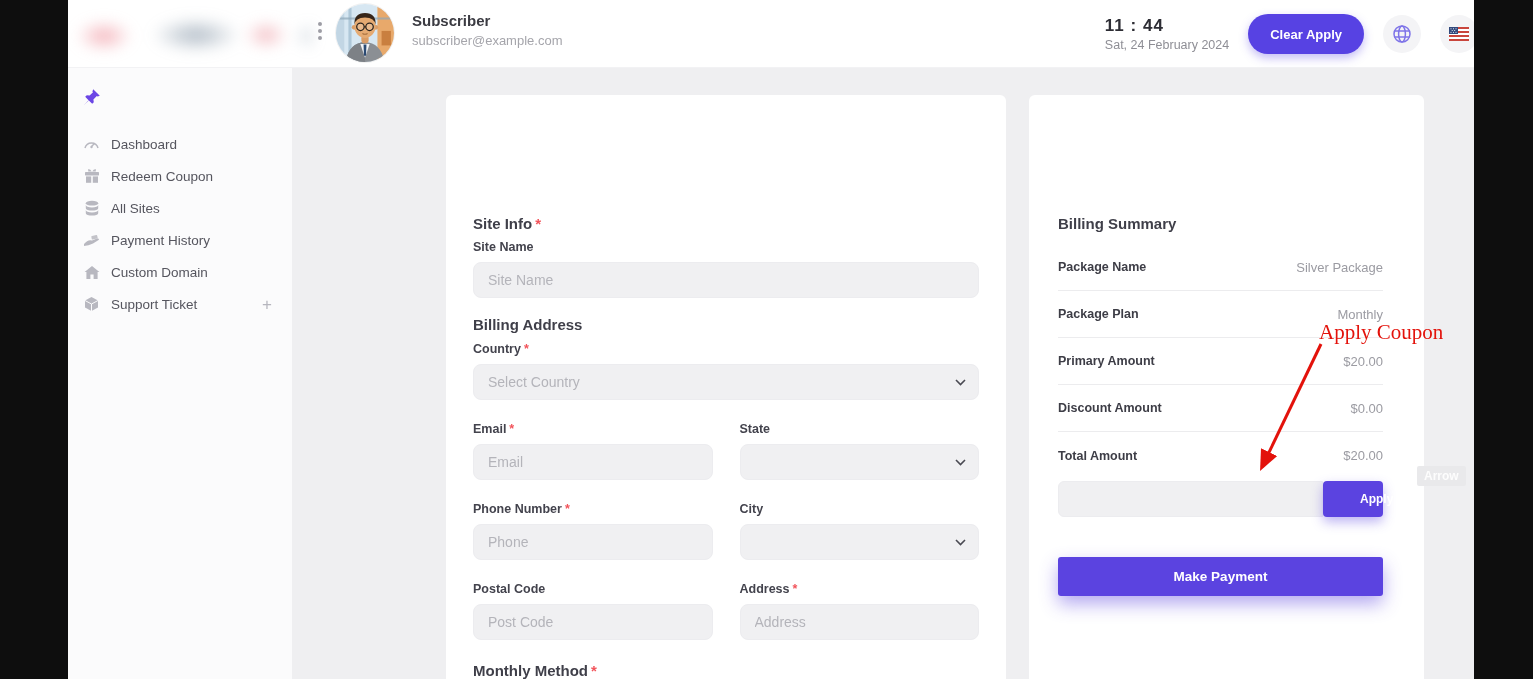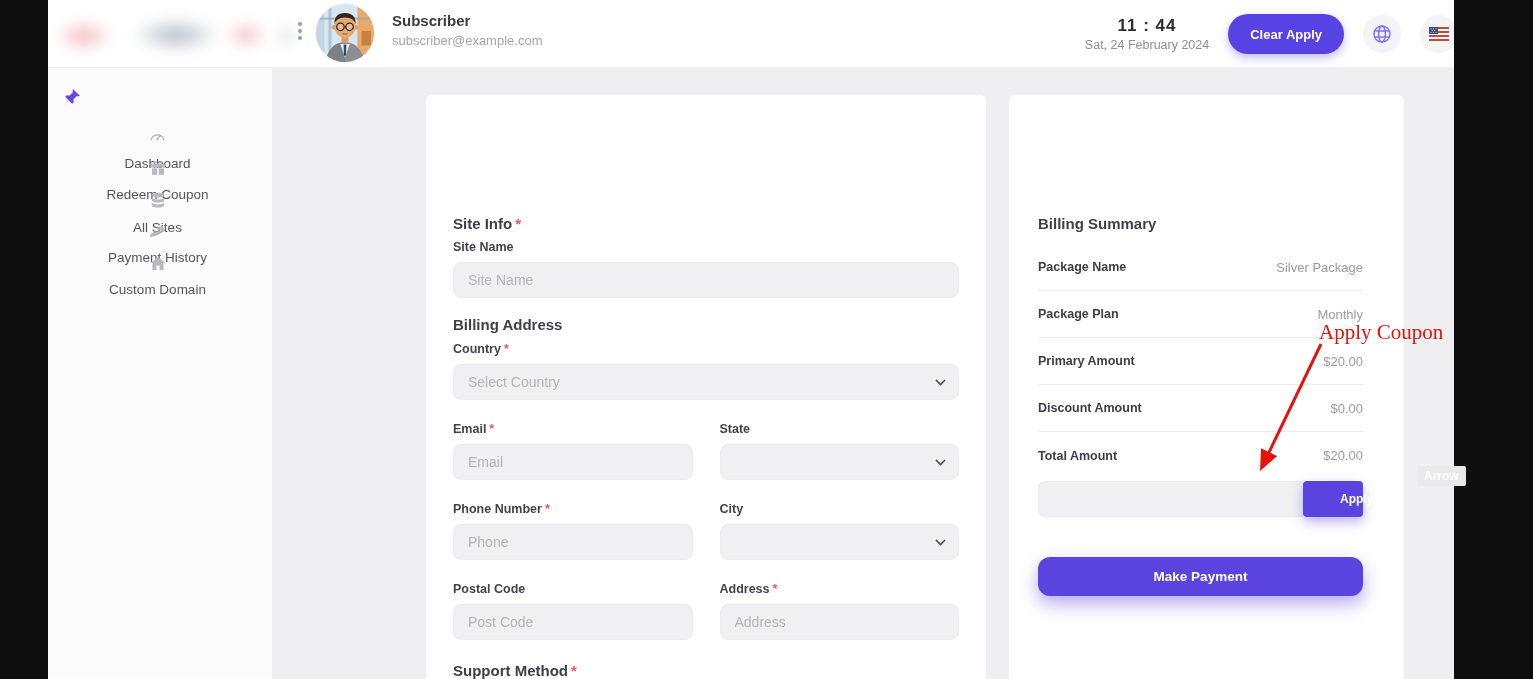--- a/index.html
+++ b/index.html
@@ -1,46 +1,46 @@
 <!DOCTYPE html>
 <html><head>
 <meta charset="utf-8">
 <style>
   * { margin:0; padding:0; box-sizing:border-box; }
   body { background:#000; font-family:"Liberation Sans", sans-serif; }
   .stage { position:relative; width:1533px; height:679px; background:#0e0e0e; overflow:hidden; }
-  .app { position:absolute; left:48px; top:0; width:1406px; height:679px; background:#efeff1; overflow:hidden; }
+  .app { position:absolute; left:68px; top:0; width:1406px; height:679px; background:#efeff1; overflow:hidden; }
 
   
   .topbar { position:relative; height:68px; background:#ffffff; border-bottom:1px solid #f2f2f4; }
   .logo-blur { position:absolute; left:8px; top:10px; width:236px; height:48px; border-radius:6px;
     background:
       radial-gradient(ellipse 40px 22px at 28px 26px, rgba(240,150,160,.75), rgba(240,150,160,0) 70%),
       radial-gradient(ellipse 62px 24px at 120px 25px, rgba(110,130,150,.55), rgba(110,130,150,0) 72%),
       radial-gradient(ellipse 30px 20px at 190px 25px, rgba(235,140,150,.6), rgba(235,140,150,0) 70%),
       radial-gradient(ellipse 46px 22px at 250px 26px, rgba(120,140,160,.5), rgba(120,140,160,0) 72%);
     filter: blur(7px); }
   .kebab { position:absolute; left:250px; top:22px; display:flex; flex-direction:column; gap:3px; cursor:pointer; }
   .kebab i { width:4px; height:4px; border-radius:50%; background:#9d9da5; }
   .avatar { position:absolute; left:268px; top:4px; width:58px; height:58px; border-radius:50%; overflow:hidden; box-shadow:0 0 0 1px rgba(0,0,0,.06); }
   .userblock { position:absolute; left:344px; top:12px; }
   .user-name { font-size:15px; font-weight:bold; color:#3b3b42; }
   .user-email { font-size:13px; color:#a5a5ab; margin-top:4px; }
   .tb-right { position:absolute; right:-4px; top:0; height:68px; display:flex; align-items:center; gap:19px; }
-  .clock { text-align:center; }
+  .clock { text-align:left; }
   .clock-time { font-size:17px; font-weight:bold; color:#2d2d34; letter-spacing:1px; }
   .clock-date { font-size:12.5px; color:#8e8e95; margin-top:2px; }
   .btn-clear { height:40px; padding:0 22px; border:none; border-radius:21px; background:#5742e3; color:#fff;
     font-family:inherit; font-size:13px; font-weight:bold; cursor:pointer; box-shadow:0 4px 10px rgba(87,66,227,.35); }
   .chip { width:38px; height:38px; border-radius:50%; background:#f4f4f6; display:flex; align-items:center; justify-content:center; cursor:pointer; }
 
   
   .sidebar { position:absolute; left:0; top:68px; width:224px; bottom:0; background:#fbfbfc; padding:20px 0 0 15px; }
   .pin-wrap { height:26px; margin-bottom:14px; cursor:pointer; }
-  .nav-item { display:flex; align-items:center; height:32px; gap:11px; cursor:pointer; padding-right:20px;flex-direction:column; }
+  .nav-item { display:flex; align-items:center; height:32px; gap:11px; cursor:pointer; padding-right:20px; }
   .nav-item .ico { width:17px; display:flex; justify-content:center; }
   .nav-label { font-size:13.5px; color:#55555e; }
   .nav-plus { margin-left:auto; color:#b6b6be; font-size:17px; line-height:1; }
 
   
   .main { position:absolute; left:224px; top:68px; right:0; bottom:0; background:#efeff1; overflow:hidden; }
   .card { position:absolute; top:27px; background:#fff; border-radius:6px; height:760px; }
   .form-card { left:154px; width:560px; padding:120px 27px 0 27px; }
   .summary-card { left:737px; width:395px; padding:120px 41px 0 29px; }
 
@@ -62,21 +62,21 @@
   
   .sum-rows { margin-top:12px; }
   .sum-row { display:flex; align-items:center; justify-content:space-between; height:47px; border-bottom:1px solid #ececee; }
   .sum-row:last-child { border-bottom:none; }
   .sum-label { font-size:12.5px; font-weight:bold; color:#3d3d46; }
   .sum-value { font-size:13px; color:#9b9ba2; }
   .coupon-row { display:flex; margin-top:2px; }
   .coupon-input { flex:1; height:36px; background:#f0f0f2; border:1px solid #ececef; border-radius:6px 0 0 6px; padding:0 12px; font-family:inherit; font-size:13px; color:#3c3c44; }
   .btn-apply { width:60px; height:36px; border:none; border-radius:4px; background:#5b43e0; color:#fff;
     font-family:inherit; font-size:12px; font-weight:bold; cursor:pointer; box-shadow:0 5px 12px rgba(91,67,224,.4);padding-left:37px; }
-  .btn-pay { display:block; width:100%; height:39px; margin-top:40px; border:none; border-radius:12px; background:#5b43e0;
+  .btn-pay { display:block; width:100%; height:39px; margin-top:40px; border:none; border-radius:3px; background:#5b43e0;
     color:#fff; font-family:inherit; font-size:13.5px; font-weight:bold; cursor:pointer; box-shadow:0 8px 18px rgba(91,67,224,.45); }
 
   
   .anno { position:absolute; pointer-events:none; }
   .anno-text { left:1319px; top:320px; font-family:Liberation Serif, serif; font-size:21px; color:#e3120b; }
   .anno-arrow { left:1245px; top:336px; }
   .anno-chip { left:1417px; top:466px; background:#e9e9eb; color:#fdfdfd; font-size:12px; font-weight:bold;
     padding:3px 7px; border-radius:2px; }
 </style>
 </head>
@@ -229,20 +229,32 @@
           <svg width="16" height="15" viewBox="0 0 16 15">
               <g fill="#b8b8c0">
             <path d="M8 1 L15.4 7 L13.6 7 L13.6 14 L2.4 14 L2.4 7 L0.6 7 Z"></path>
               </g>
             <rect x="6.4" y="9.5" width="3.2" height="4.5" fill="#fbfbfc"></rect>
             </svg>
         </span>
         <span class="nav-label">Custom Domain</span>
       </div>
 
+      <div class="nav-item">
+        <span class="ico">
+          <svg width="15" height="16" viewBox="0 0 15 16">
+              <g fill="#b8b8c0">
+            <path d="M7.5 1 L14 4.5 L14 11.5 L7.5 15 L1 11.5 L1 4.5 Z"></path>
+              </g>
+            <path d="M1 4.5 L7.5 8 L14 4.5 M7.5 8 L7.5 15" stroke="#fbfbfc" stroke-width="1" fill="none"></path>
+            </svg>
+        </span>
+        <span class="nav-label">Support Ticket</span>
+        <span class="nav-plus">+</span>
+      </div>
     </aside>
 
     <main class="main">
 
       <section class="card form-card">
         <div class="sec-title"><span>Site Info</span><span class="req">*</span></div>
 
         <label class="f-label mt8">Site Name</label>
         <input class="t-input" type="text" placeholder="Site Name" style="">
 
@@ -296,21 +308,21 @@
           <div class="field">
             <label class="f-label">Postal Code</label>
             <input class="t-input" type="text" placeholder="Post Code" style="">
           </div>
           <div class="field">
             <label class="f-label"><span>Address</span><span class="req">*</span></label>
             <input class="t-input" type="text" placeholder="Address" style="">
           </div>
         </div>
 
-        <div class="sec-title mt22"><span>Support Method</span><span class="req">*</span></div>
+        <div class="sec-title mt22"><span>Monthly Method</span><span class="req">*</span></div>
       </section>
 
       <section class="card summary-card">
         <div class="sec-title">Billing Summary</div>
 
         <div class="sum-rows">
           <div class="sum-row">
             <span class="sum-label">Package Name</span>
             <span class="sum-value">Silver Package</span>
           </div>

